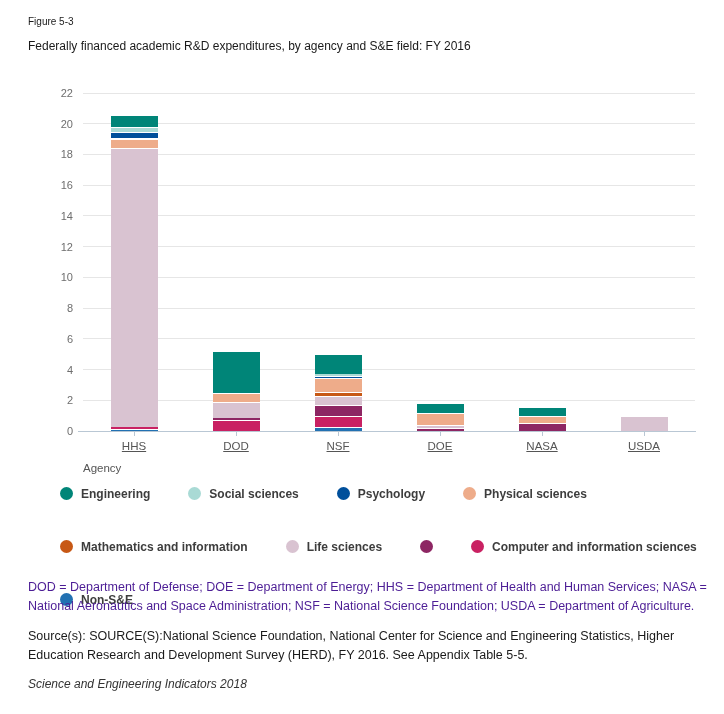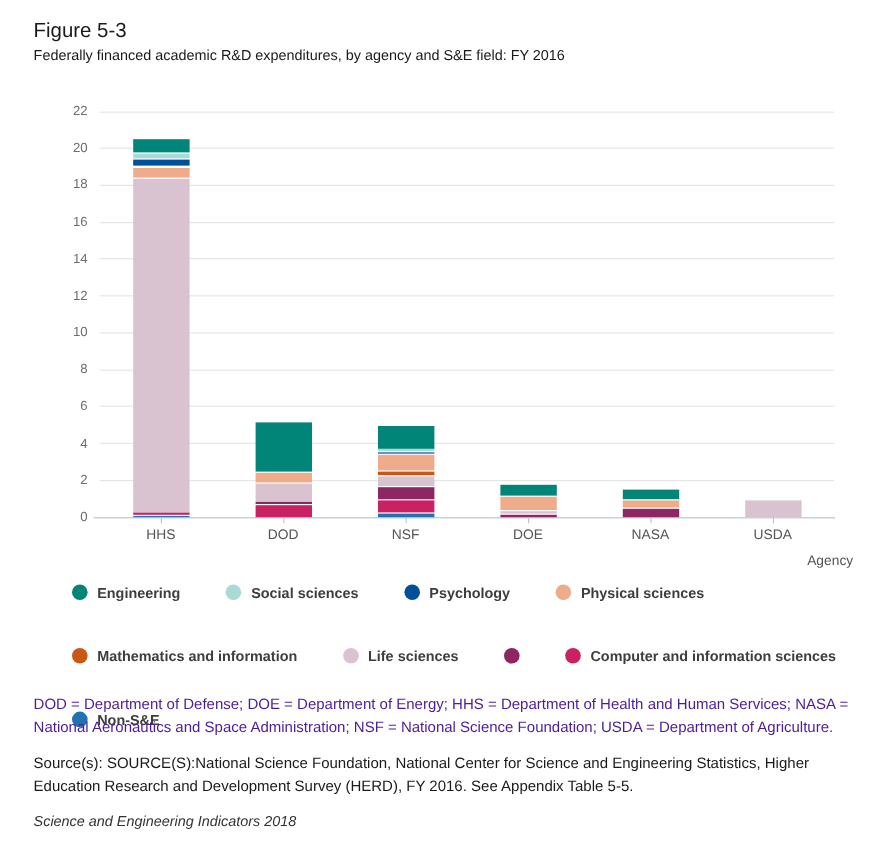--- a/index.html
+++ b/index.html
@@ -1,27 +1,27 @@
 <!DOCTYPE html>
 <html><head>
 <meta charset="utf-8">
 <style>
   html,body{margin:0;padding:0;background:#fff;}
   body{width:724px;height:714px;position:relative;font-family:"Liberation Sans",sans-serif;color:#1a1a1a;overflow:hidden;}
-  .figure-label{position:absolute;left:28px;top:16px;font-size:17px;color:#1a1a1a;}
+  .figure-label{position:absolute;left:28px;top:16px;font-size:10px;color:#1a1a1a;}
   .chart-title{position:absolute;left:28px;top:39px;font-size:12px;color:#1a1a1a;}
   #chart-area{position:absolute;left:0;top:0;width:724px;height:480px;}
   #plot{position:absolute;left:83px;top:93px;width:612px;height:338px;}
   .gridline{position:absolute;left:0;width:612px;height:1px;background:#e6e6e6;}
   .x-axis-line{position:absolute;left:-5px;bottom:-1px;width:618px;height:1px;background:#b9c7d4;}
   .y-tick-label{position:absolute;left:-43px;width:33px;text-align:right;font-size:11px;color:#6e6e6e;line-height:16px;}
   .bar-seg{position:absolute;width:47px;}
   .x-tick{position:absolute;width:1px;height:5px;top:338px;background:#b9c7d4;}
-  .x-tick-label{position:absolute;top:347px;width:102px;text-align:center;font-size:11.5px;color:#555;}
-  .x-axis-title{position:absolute;left:16px;top:369px;width:612px;text-align:right;font-size:11.5px;color:#555;}
+  .x-tick-label{position:absolute;top:347px;width:102px;text-align:center;font-size:11.5px;color:#555;text-decoration:underline;}
+  .x-axis-title{position:absolute;left:0;top:369px;width:612px;text-align:left;font-size:11.5px;color:#555;}
   #legend{position:absolute;left:60px;top:486px;width:650px;display:flex;flex-wrap:wrap;column-gap:24px;row-gap:3px;gap:38px;}
   .legend-item{display:flex;align-items:center;gap:8px;height:15px;}
   .legend-swatch{width:13px;height:13px;border-radius:50%;flex:0 0 13px;}
   .legend-label{font-size:12px;font-weight:bold;color:#3d3d3d;white-space:nowrap;}
   .footnote{position:absolute;left:28px;top:578px;width:680px;font-size:12.5px;line-height:19px;color:#4c1d95;}
   .source-note{position:absolute;left:28px;top:627px;width:680px;font-size:12.5px;line-height:19px;color:#1a1a1a;}
   .footer-note{position:absolute;left:28px;top:677px;width:680px;font-size:12px;font-style:italic;color:#333;}
 </style>
 </head>
 <body>

